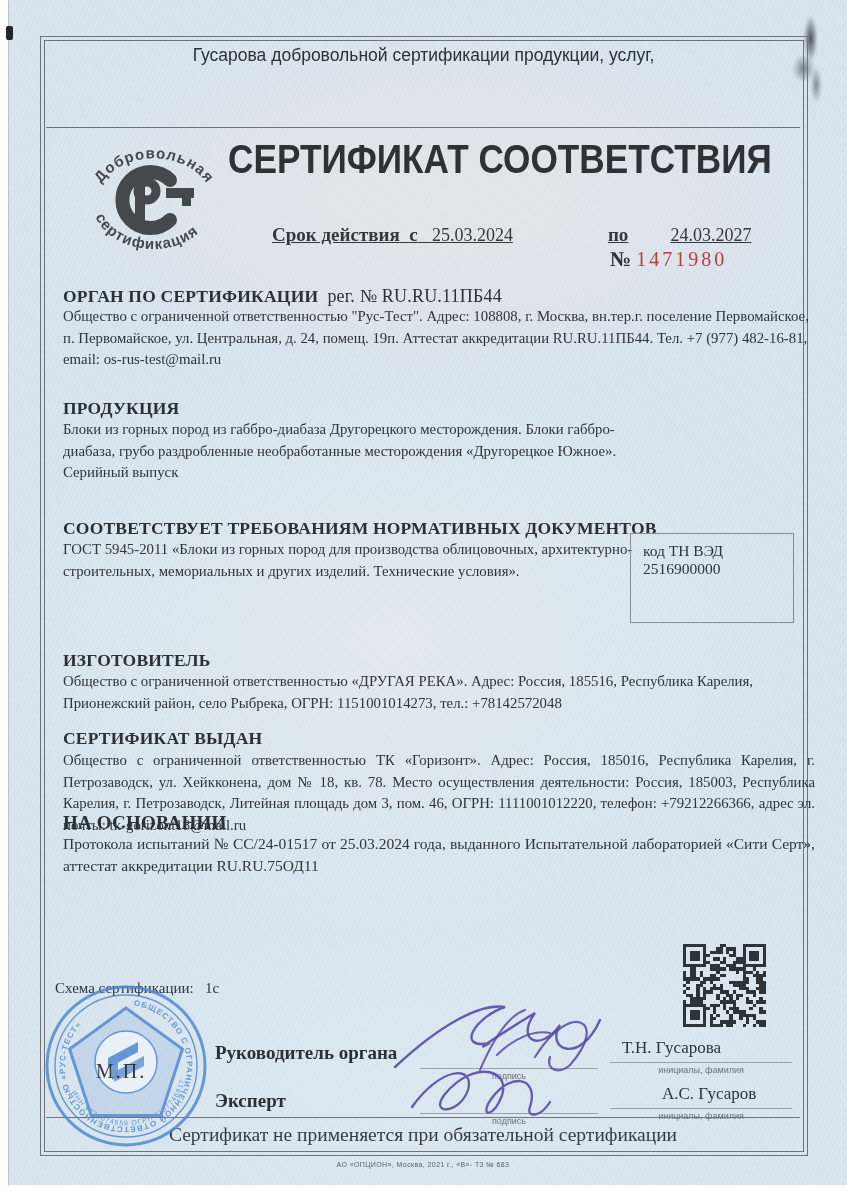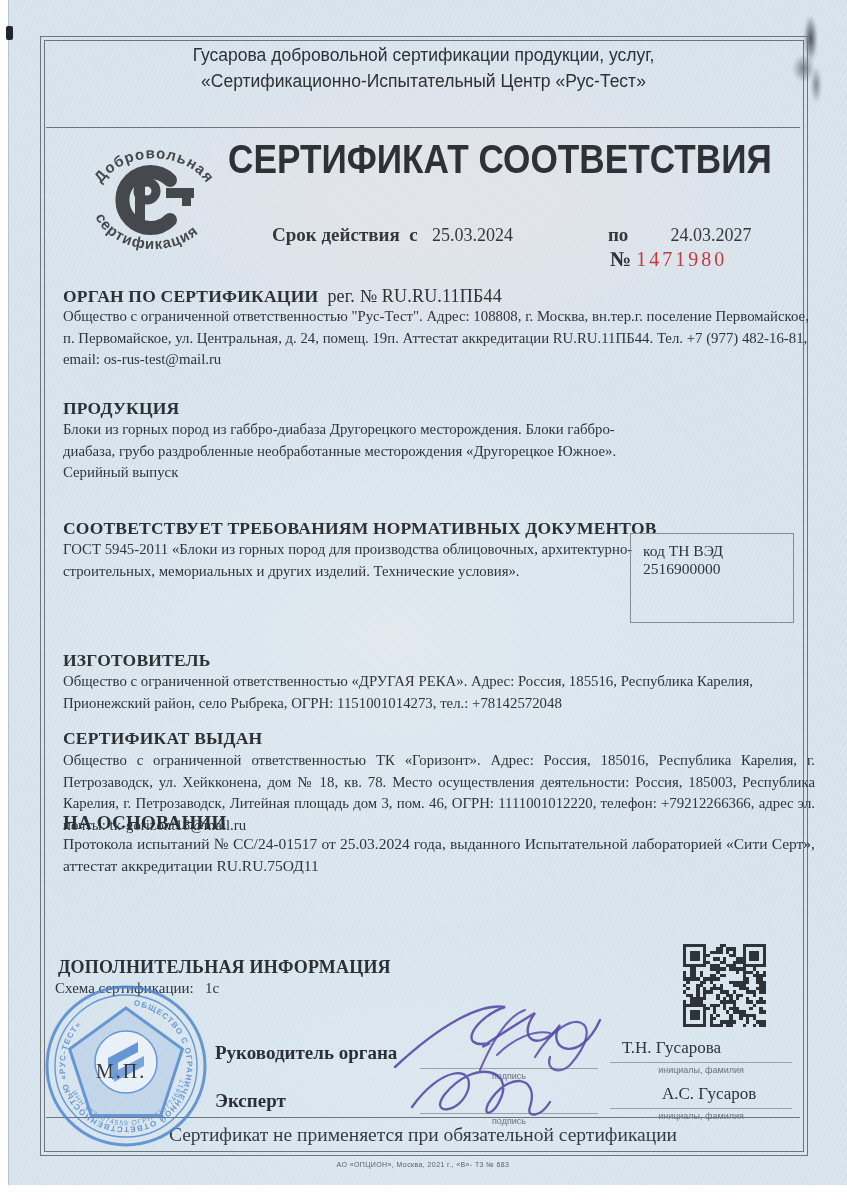--- a/index.html
+++ b/index.html
@@ -19,21 +19,21 @@
   .frame-inner{position:absolute;inset:3px;border:1.5px solid #6e747a;}
   .hdiv{position:absolute;left:46px;width:754px;height:1px;background:#6e747a;}
   .abs{position:absolute;}
   .sans{font-family:"Liberation Sans","DejaVu Sans",sans-serif;}
   .header-lines{left:60px;top:42px;width:727px;text-align:center;
     font-size:17.5px;line-height:26px;color:#2c3136;}
   .title{left:228px;top:137px;font-weight:700;font-size:40px;color:#2e3236;
     letter-spacing:0px;transform:scaleX(.88);transform-origin:left top;white-space:nowrap;}
   .certnum{left:278px;top:196px;font-size:20px;color:#33383d;}
   .certnum .no{font-size:22px;}
-  .validity{left:272px;top:224px;font-size:19px;color:#33383d;}
+  .validity{left:272px;top:224px;font-size:19px;color:#33383d;text-decoration:underline;}
   .validity b{font-weight:700;}
   .validity .dt{font-size:18px;}
   .blanknum{left:610px;top:247px;font-size:21px;color:#2e3338;font-weight:700;}
   .blanknum .red{font-weight:400;letter-spacing:3px;font-size:20px;}
   .sec-h{font-weight:700;font-size:17.5px;color:#2b3035;letter-spacing:.2px;white-space:nowrap;}
   .reg{font-weight:400;font-size:18px;letter-spacing:.2px;}
   .body-t{font-size:14.8px;line-height:21.5px;color:#2e343a;}
   .just{text-align:justify;}
   .code-box{border:1px solid #868d94;color:#2e343a;font-size:15.5px;padding:8px 12px;}
   .code-box .cb-val{display:block;}
@@ -67,21 +67,20 @@
   <div class="abs edge-mark"></div>
 
   <div class="frame-outer">
     <div class="frame-inner"></div>
   </div>
   <div class="hdiv" style="top:127px;"></div>
   <div class="hdiv" style="top:1117px;"></div>
 
   <div class="abs sans header-lines">
     <div>Гусарова добровольной сертификации продукции, услуг,</div>
-    <div>«Сертификационно-Испытательный Центр «Рус-Тест»</div>
   </div>
 
   <svg class="abs" style="left:84px;top:136px;" width="140" height="128" viewBox="0 0 140 128">
     <defs>
       <path id="arcT" d="M 12,58 A 60,48 0 0 1 128,58" fill="none"></path>
       <path id="arcB" d="M 8,72 A 62,50 0 0 0 130,72" fill="none"></path>
     </defs>
     <text font-family="Liberation Sans, sans-serif" font-size="15" font-weight="700" fill="#45494e" letter-spacing="1">
       <textPath href="#arcT" startOffset="8%">Добровольная</textPath>
     </text>
@@ -126,21 +125,20 @@
 
   <div class="abs sec-h" style="left:63px;top:650px;">ИЗГОТОВИТЕЛЬ</div>
   <div class="abs body-t" style="left:63px;top:671px;width:752px;">Общество с ограниченной ответственностью «ДРУГАЯ РЕКА». Адрес: Россия, 185516, Республика Карелия, Прионежский район, село Рыбрека, ОГРН: 1151001014273, тел.: +78142572048</div>
 
   <div class="abs sec-h" style="left:63px;top:728px;">СЕРТИФИКАТ ВЫДАН</div>
   <div class="abs body-t just" style="left:63px;top:750px;width:752px;">Общество с ограниченной ответственностью ТК «Горизонт». Адрес: Россия, 185016, Республика Карелия, г. Петрозаводск, ул. Хейкконена, дом № 18, кв. 78. Место осуществления деятельности: Россия, 185003, Республика Карелия, г. Петрозаводск, Литейная площадь дом 3, пом. 46, ОГРН: 1111001012220, телефон: +79212266366, адрес эл. почты: tk-gorizont18@mail.ru</div>
 
   <div class="abs sec-h" style="left:63px;top:812px;font-size:19px;">НА ОСНОВАНИИ</div>
   <div class="abs body-t just" style="left:63px;top:833px;width:752px;font-size:15.5px;">Протокола испытаний № СС/24-01517 от 25.03.2024 года, выданного Испытательной лабораторией «Сити Серт», аттестат аккредитации  RU.RU.75ОД11</div>
 
-  <div class="abs sec-h" style="left:58px;top:957px;font-size:18px;">ДОПОЛНИТЕЛЬНАЯ ИНФОРМАЦИЯ</div>
   <div class="abs body-t" style="left:55px;top:978px;font-size:15px;">
     <span>Схема сертификации:</span>&nbsp;&nbsp;&nbsp;<span>1с</span>
   </div>
 
   <div class="abs qr">
       <i style="left: 0px; top: 0px; width: 3.32px; height: 3.32px;"></i>
       <i style="left: 3.32px; top: 0px; width: 3.32px; height: 3.32px;"></i>
       <i style="left: 6.64px; top: 0px; width: 3.32px; height: 3.32px;"></i>
       <i style="left: 9.96px; top: 0px; width: 3.32px; height: 3.32px;"></i>
       <i style="left: 13.28px; top: 0px; width: 3.32px; height: 3.32px;"></i>

